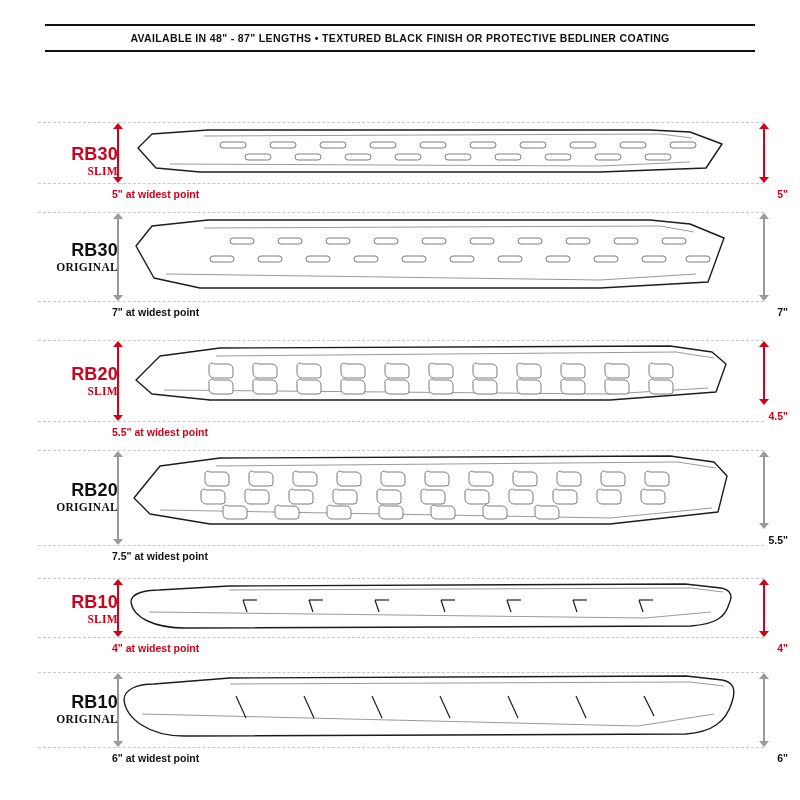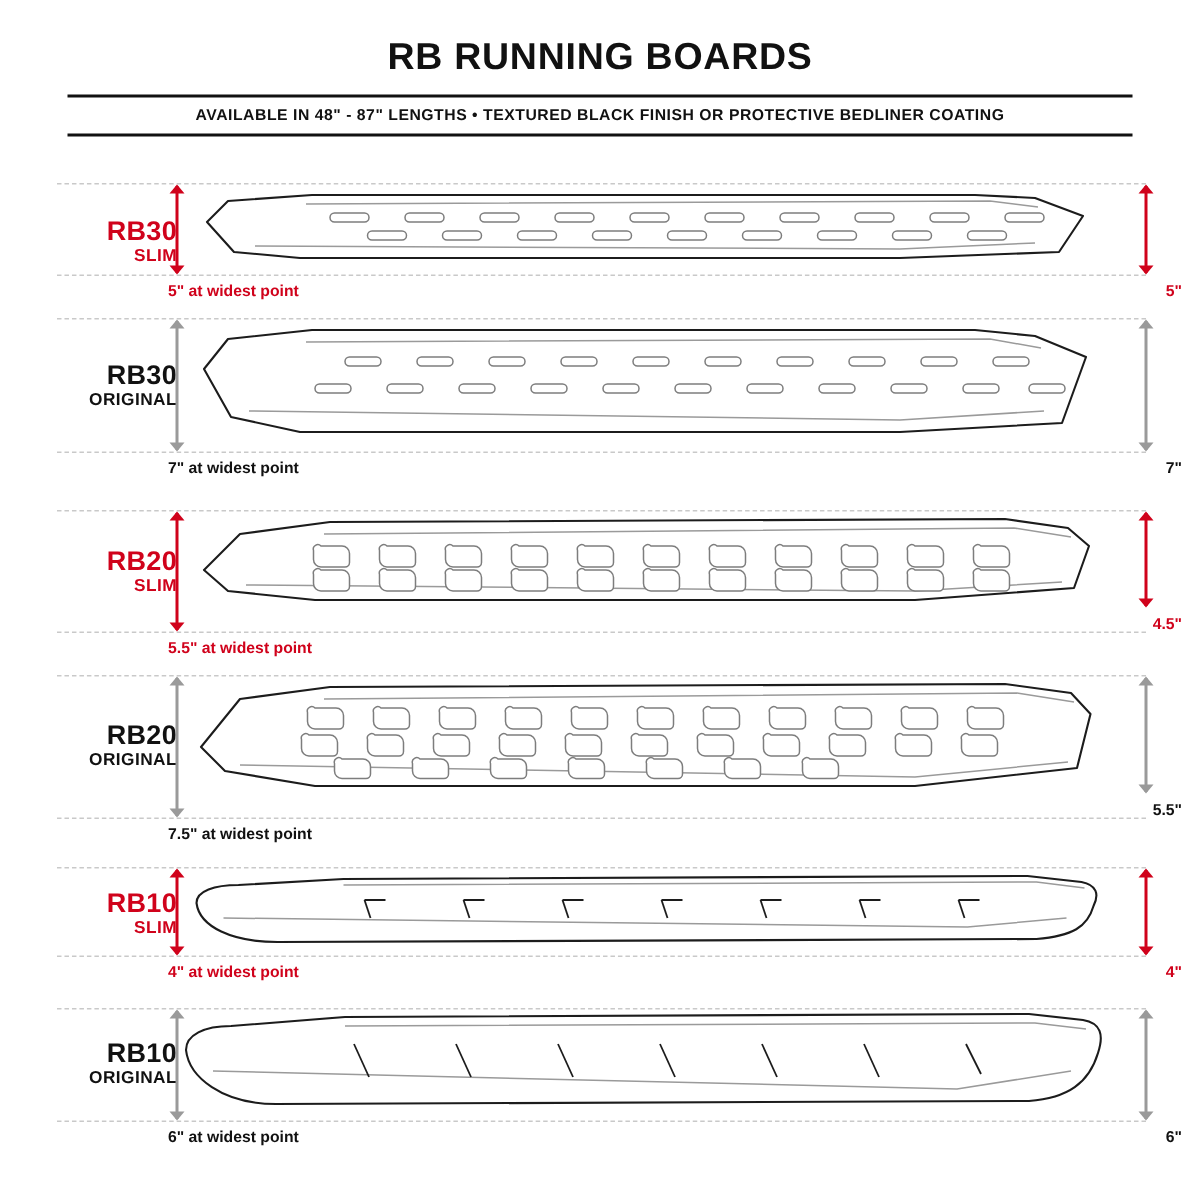--- a/index.html
+++ b/index.html
@@ -82,20 +82,21 @@
     font-size: 18px;
     font-weight: bold;
     line-height: 20px;
     letter-spacing: 0.2px;
   }
   .label-variant {
     font-size: 11.5px;
     font-weight: bold;
     line-height: 14px;
     letter-spacing: 0.3px;
+    font-family: Liberation Serif, serif;
   }
   .red { color: #d0021b; }
   .black { color: #111111; }
 
   
   .dim-left {
     position: absolute;
     left: 112px;
     width: 12px;
   }
@@ -175,21 +176,20 @@
     stroke: #1c1c1c;
     stroke-width: 1.2;
   }
 </style>
 </head>
 <body>
 
 <div class="page">
 
   <div class="header">
-    <h1 class="title">RB RUNNING BOARDS</h1>
     <div class="subtitle-rule-top"></div>
     <div class="subtitle">AVAILABLE IN 48" - 87" LENGTHS  •  TEXTURED BLACK FINISH OR PROTECTIVE BEDLINER COATING</div>
     <div class="subtitle-rule-bottom"></div>
   </div>
 
   <div class="row" style="top:122px;height:62px;">
     <div class="dashline dash-top"></div>
     <div class="dashline dash-bottom"></div>
 
     <div class="label-block">

